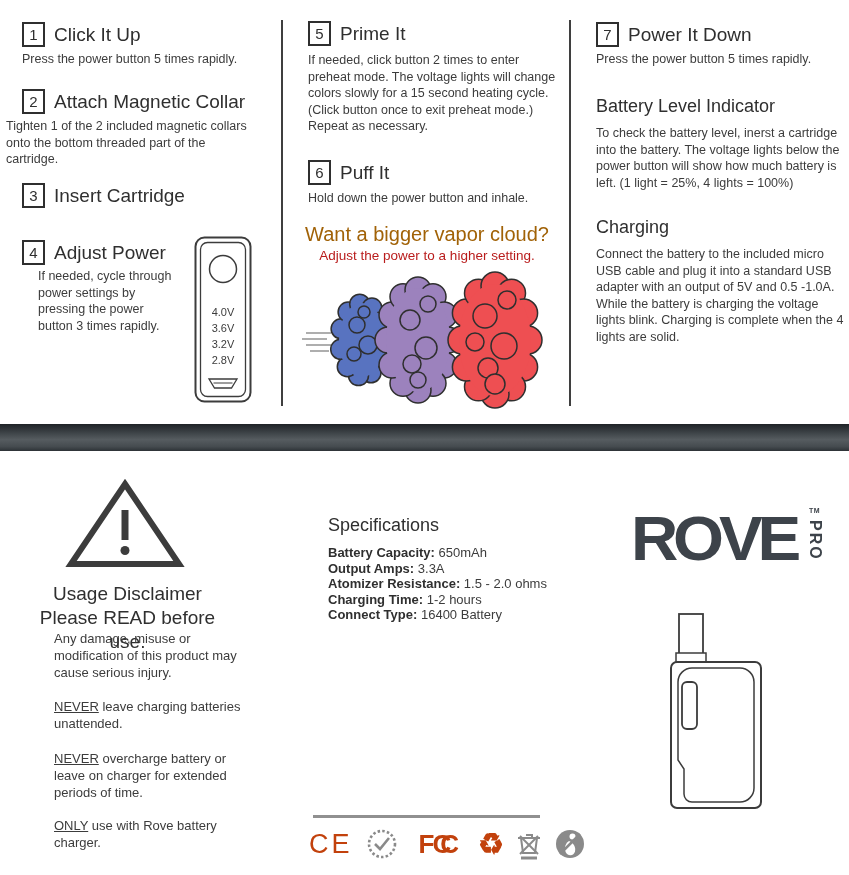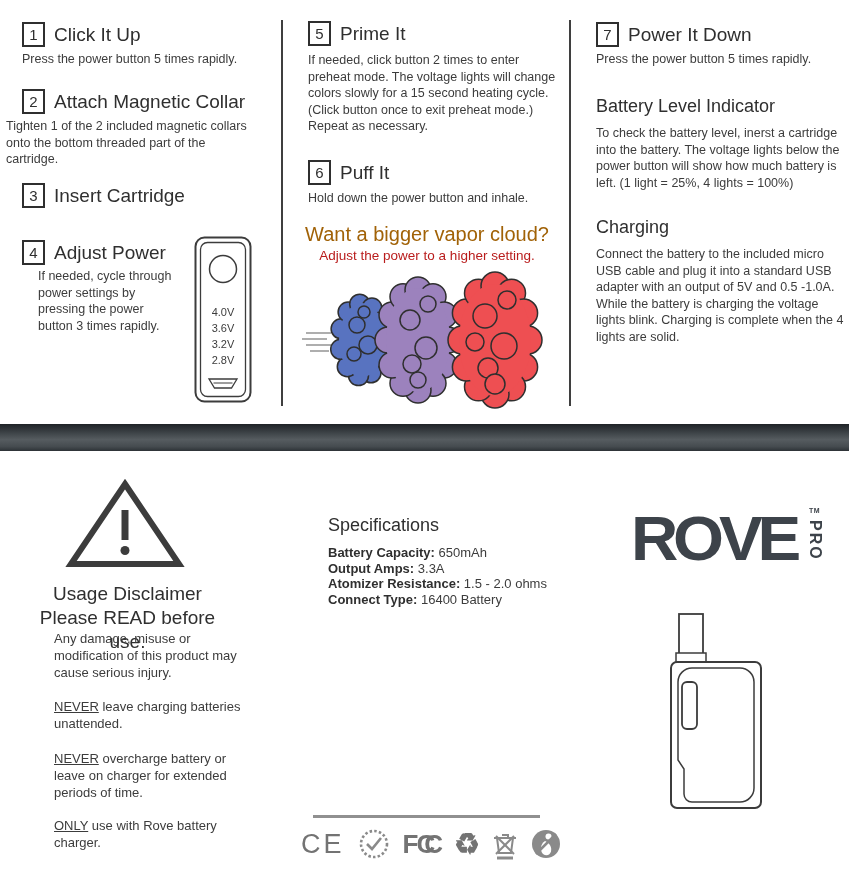--- a/index.html
+++ b/index.html
@@ -20,21 +20,21 @@
   .vapor-sub{font-size:13.5px;color:#b91c1c;text-align:center;}
   .disc-title{font-size:19px;color:#2f2f2f;text-align:center;line-height:1.25;margin-top:12px;}
   .disc-txt{font-size:13px;line-height:1.3;color:#3c3c3c;margin-left:12px;}
   .lead{text-decoration:underline;}
   .spec-row{font-size:13px;line-height:1.2;color:#3c3c3c;}
   .spec-label{font-weight:bold;color:#2f2f2f;}
   .logo-rove{font-weight:bold;font-size:63px;line-height:1;letter-spacing:-5px;color:#3d434a;transform:scaleX(1.04);transform-origin:left;}
   .logo-pro{writing-mode:vertical-rl;font-weight:bold;font-size:16px;letter-spacing:2px;color:#3d434a;line-height:1;}
   .logo-tm{font-size:7px;font-weight:bold;color:#3d434a;letter-spacing:.5px;}
   .cert-row{display:flex;align-items:center;gap:13px;}
-  .cert{color:#737373;}
+  .cert{color:#c2410c;margin-left:8px;}
   .cert-ce{font-size:27px;font-weight:500;letter-spacing:3px;}
   .cert-fcc{font-size:26px;font-weight:bold;letter-spacing:-2px;display:flex;}
   .cert-fcc .c2{margin-left:-9px;}
   .cert-recycle{font-size:29px;font-weight:bold;}
   svg text{font-family:"Liberation Sans", sans-serif;}
 </style>
 </head>
 <body>
 
 <div class="abs step-head" style="left:22px;top:22px;">
@@ -203,20 +203,21 @@
 <div class="abs disc-txt" style="left:42px;top:818px;width:205px;">
   <span class="lead">ONLY</span>
   <span>use with Rove battery charger.</span>
 </div>
 
 <div class="abs sec-head" style="left:328px;top:515px;">Specifications</div>
 <div class="abs" style="left:328px;top:545px;width:230px;">
   <div class="spec-row"><span class="spec-label">Battery Capacity:</span> <span>650mAh</span></div>
   <div class="spec-row"><span class="spec-label">Output Amps:</span> <span>3.3A</span></div>
   <div class="spec-row"><span class="spec-label">Atomizer Resistance:</span> <span>1.5 - 2.0 ohms</span></div>
+  <div class="spec-row"><span class="spec-label">Charging Time:</span> <span>1-2 hours</span></div>
   <div class="spec-row"><span class="spec-label">Connect Type:</span> <span>16400 Battery</span></div>
 </div>
 
 <div class="abs" style="left:631px;top:503px;width:200px;height:75px;">
   <div class="logo-rove abs" style="left:0;top:4px;">ROVE</div>
   <div class="logo-tm abs" style="left:178px;top:4px;">TM</div>
   <div class="logo-pro abs" style="left:176px;top:17px;height:50px;">PRO</div>
 </div>
 
 <svg class="abs" style="left:648px;top:610px;" width="120" height="208" viewBox="0 0 120 208">

